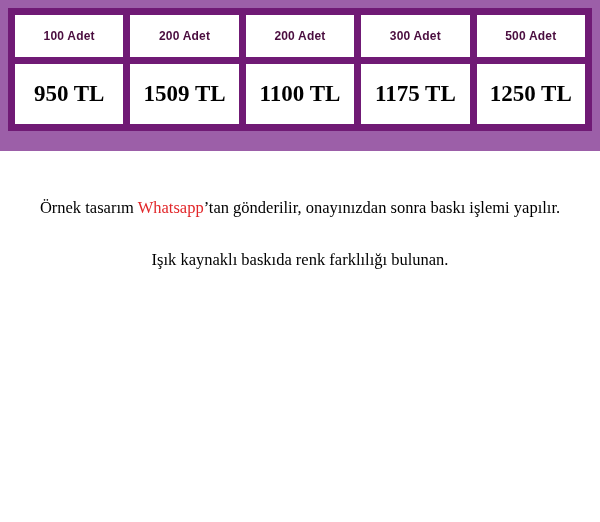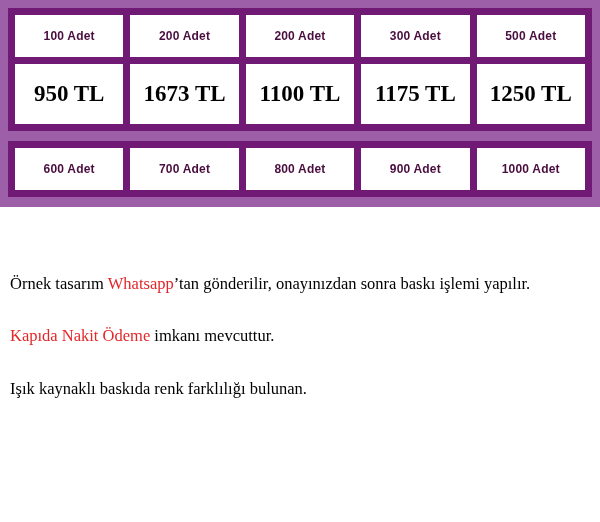--- a/index.html
+++ b/index.html
@@ -63,21 +63,22 @@
     font-weight: bold;
     font-size: 23px;
     height: 36px;
     line-height: 36px;
   }
 
   
   .notes {
     padding: 0 10px;
     box-sizing: border-box;
-    margin-top: 66px;
+    text-align: center;
+    margin-top: 46px;
   }
 
   .note {
     font-family: "Liberation Serif", serif;
     font-size: 16.5px;
     color: #000000;
     line-height: 1.35;
   }
 
   .note.n1 { margin-bottom: 30px; }
@@ -101,53 +102,43 @@
       <tbody>
           <tr>
         <td class="qty-cell">100 Adet</td>
         <td class="qty-cell">200 Adet</td>
         <td class="qty-cell">200 Adet</td>
         <td class="qty-cell">300 Adet</td>
         <td class="qty-cell">500 Adet</td>
       </tr>
       <tr>
         <td class="price-cell">950 TL</td>
-        <td class="price-cell">1673 TL</td>
+        <td class="price-cell">1509 TL</td>
         <td class="price-cell">1100 TL</td>
         <td class="price-cell">1175 TL</td>
         <td class="price-cell">1250 TL</td>
       </tr>
     </tbody>
       </table>
 
     <table class="price-table">
       <tbody>
-          <tr>
-        <td class="qty-cell">600 Adet</td>
-        <td class="qty-cell">700 Adet</td>
-        <td class="qty-cell">800 Adet</td>
-        <td class="qty-cell">900 Adet</td>
-        <td class="qty-cell">1000 Adet</td>
-      </tr>
     </tbody>
       </table>
 
   </div>
 
   <div class="notes">
 
     <div class="note n1">
       <span>Örnek tasarım </span><span class="red">Whatsapp</span><span>’tan gönderilir, onayınızdan sonra baskı işlemi yapılır.</span>
     </div>
 
 
 
-    <div class="note n4">
-      <span class="red">Kapıda Nakit Ödeme</span><span> imkanı mevcuttur.</span>
-    </div>
 
     <div class="note n5">
       <div>Işık kaynaklı baskıda renk farklılığı bulunan.</div>
     </div>
 
   </div>
 
 </div>
 
 </body></html>

